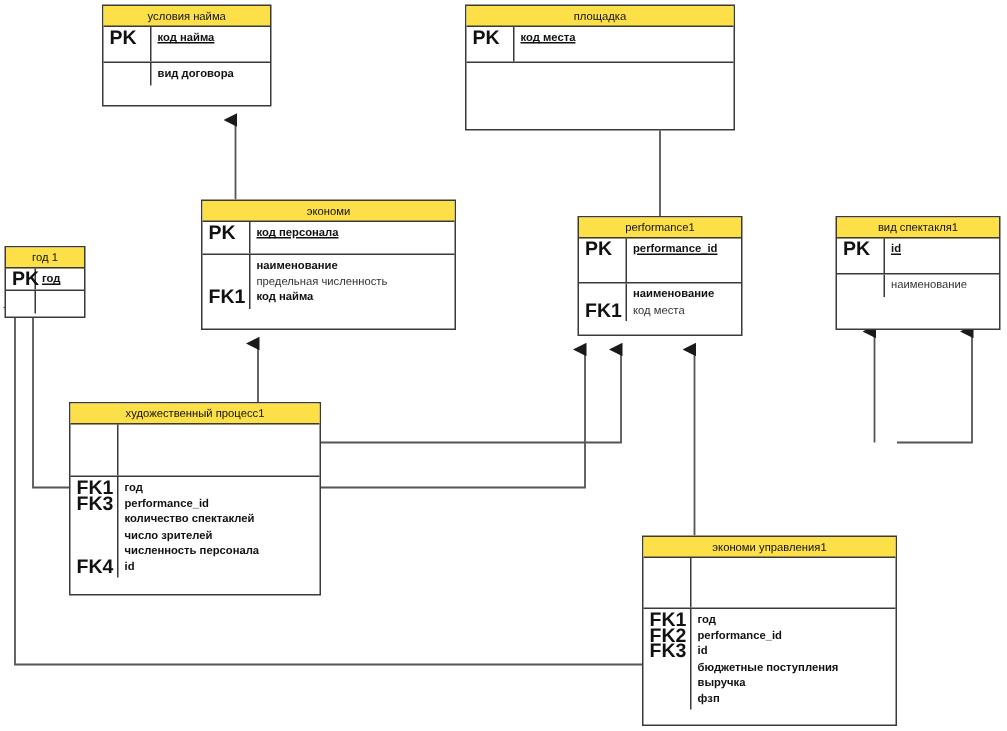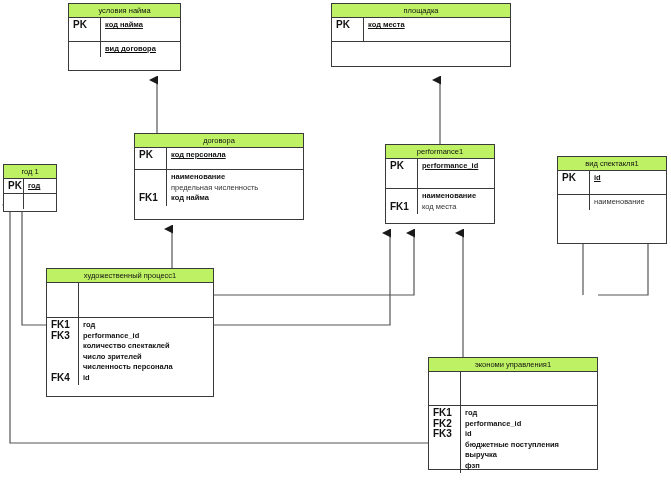--- a/index.html
+++ b/index.html
@@ -15,21 +15,21 @@
   #lines{position:absolute;left:0;top:0;width:671px;height:487px;}
 
   .entity{
     position:absolute;
     border:1px solid #3a3a3a;
     background:#ffffff;
     box-sizing:border-box;
     z-index:5;
   }
   .ent-title{
-    background:#bef264;
+    background:#fde047;
     border-bottom:1px solid #3a3a3a;
     text-align:center;
     font-size:7.5px;
     line-height:13px;
     height:14px;
     color:#111;
     box-sizing:border-box;
     overflow:hidden;
     white-space:nowrap;
   }
@@ -37,21 +37,21 @@
     display:flex;
     box-sizing:border-box;
     border-bottom:1px solid #3a3a3a;
   }
   .section.last{border-bottom:none;}
   .keycol{
     flex:0 0 auto;
     border-right:1px solid #3a3a3a;
     box-sizing:border-box;
     padding:2px 2px 2px 4px;
-    font-size:10px;
+    font-size:13px;
     line-height:10.5px;
     color:#111;
     font-weight:bold;
     white-space:pre;
   }
   .attrcol{
     flex:1 1 auto;
     box-sizing:border-box;
     padding:2px 3px 2px 4px;
     font-size:7.5px;
@@ -120,66 +120,66 @@
     </g>
   </svg>
 
   <div id="entities">
       <div class="entity" style="left: 68px; top: 3px; width: 113px; height: 68px;">
         <div class="ent-title">условия найма</div>
         <div class="section" style="height: 24px;">
           <div class="keycol" style="width: 32px;"><span class="keyline">PK</span></div>
           <div class="attrcol"><span class="attr pk">код найма</span></div>
         </div>
-        <div class="section last" style="flex: 1 1 auto; height: auto; min-height: 0px; text-decoration: underline;">
+        <div class="section last" style="flex: 1 1 auto; height: auto; min-height: 0px;">
           <div class="keycol" style="width: 32px;"><span class="keyline blank">&nbsp;</span></div>
           <div class="attrcol"><span class="attr req">вид договора</span></div>
         </div>
       </div>
-      <div class="entity" style="left: 310px; top: 3px; width: 180px; height: 64px; margin-left: 21px;">
+      <div class="entity" style="left: 310px; top: 3px; width: 180px; height: 84px;">
         <div class="ent-title">площадка</div>
         <div class="section" style="height: 24px;">
           <div class="keycol" style="width: 32px;"><span class="keyline">PK</span></div>
           <div class="attrcol"><span class="attr pk">код места</span></div>
         </div>
       </div>
       <div class="entity" style="left: 3px; top: 164px; width: 54px; height: 48px;">
         <div class="ent-title">год 1</div>
         <div class="section" style="height: 15px;">
           <div class="keycol" style="width: 20px;"><span class="keyline">PK</span></div>
           <div class="attrcol"><span class="attr pk">год</span></div>
         </div>
         <div class="section last" style="flex: 1 1 auto; height: auto; min-height: 0px;">
           <div class="keycol" style="width: 20px;"><span class="keyline blank">&nbsp;</span></div>
           <div class="attrcol"><span class="attr opt">&nbsp;</span></div>
         </div>
       </div>
       <div class="entity" style="left: 134px; top: 133px; width: 170px; height: 87px;">
-        <div class="ent-title">договора</div>
+        <div class="ent-title">экономи</div>
         <div class="section" style="height: 22px;">
           <div class="keycol" style="width: 32px;"><span class="keyline">PK</span></div>
           <div class="attrcol"><span class="attr pk">код персонала</span></div>
         </div>
         <div class="section last" style="flex: 1 1 auto; height: auto; min-height: 0px;">
           <div class="keycol" style="width: 32px;"><span class="keyline blank">&nbsp;</span><span class="keyline blank">&nbsp;</span><span class="keyline">FK1</span></div>
           <div class="attrcol"><span class="attr req">наименование</span><span class="attr opt">предельная численность</span><span class="attr fkb">код найма</span></div>
         </div>
       </div>
       <div class="entity" style="left: 385px; top: 144px; width: 110px; height: 80px;">
         <div class="ent-title">performance1</div>
         <div class="section" style="height: 30px;">
           <div class="keycol" style="width: 32px;"><span class="keyline">PK</span></div>
           <div class="attrcol"><span class="attr pk">performance_id</span></div>
         </div>
         <div class="section last" style="flex: 1 1 auto; height: auto; min-height: 0px;">
           <div class="keycol" style="width: 32px;"><span class="keyline blank">&nbsp;</span><span class="keyline">FK1</span></div>
           <div class="attrcol"><span class="attr req">наименование</span><span class="attr opt">код места</span></div>
         </div>
       </div>
-      <div class="entity" style="left: 557px; top: 156px; width: 110px; height: 88px;">
+      <div class="entity" style="left: 557px; top: 144px; width: 110px; height: 76px;">
         <div class="ent-title">вид спектакля1</div>
         <div class="section" style="height: 24px;">
           <div class="keycol" style="width: 32px;"><span class="keyline">PK</span></div>
           <div class="attrcol"><span class="attr pk">id</span></div>
         </div>
         <div class="section last" style="flex: 1 1 auto; height: auto; min-height: 0px;">
           <div class="keycol" style="width: 32px;"><span class="keyline blank">&nbsp;</span></div>
           <div class="attrcol"><span class="attr opt">наименование</span></div>
         </div>
       </div>
@@ -187,21 +187,21 @@
         <div class="ent-title">художественный процесс1</div>
         <div class="section" style="height: 35px;">
           <div class="keycol" style="width: 32px;"><span class="keyline blank">&nbsp;</span></div>
           <div class="attrcol"><span class="attr opt">&nbsp;</span></div>
         </div>
         <div class="section last" style="flex: 1 1 auto; height: auto; min-height: 0px;">
           <div class="keycol" style="width: 32px;"><span class="keyline">FK1</span><span class="keyline">FK3</span><span class="keyline blank">&nbsp;</span><span class="keyline blank">&nbsp;</span><span class="keyline blank">&nbsp;</span><span class="keyline">FK4</span></div>
           <div class="attrcol"><span class="attr req">год</span><span class="attr req">performance_id</span><span class="attr req">количество спектаклей</span><span class="attr req">число зрителей</span><span class="attr req">численность персонала</span><span class="attr req">id</span></div>
         </div>
       </div>
-      <div class="entity" style="left: 428px; top: 357px; width: 170px; height: 113px;">
+      <div class="entity" style="left: 428px; top: 357px; width: 170px; height: 127px;">
         <div class="ent-title">экономи управления1</div>
         <div class="section" style="height: 34px;">
           <div class="keycol" style="width: 32px;"><span class="keyline blank">&nbsp;</span></div>
           <div class="attrcol"><span class="attr opt">&nbsp;</span></div>
         </div>
         <div class="section last" style="flex: 1 1 auto; height: auto; min-height: 0px;">
           <div class="keycol" style="width: 32px;"><span class="keyline">FK1</span><span class="keyline">FK2</span><span class="keyline">FK3</span><span class="keyline blank">&nbsp;</span><span class="keyline blank">&nbsp;</span><span class="keyline blank">&nbsp;</span></div>
           <div class="attrcol"><span class="attr req">год</span><span class="attr req">performance_id</span><span class="attr req">id</span><span class="attr req">бюджетные поступления</span><span class="attr req">выручка</span><span class="attr req">фзп</span></div>
         </div>
       </div>

